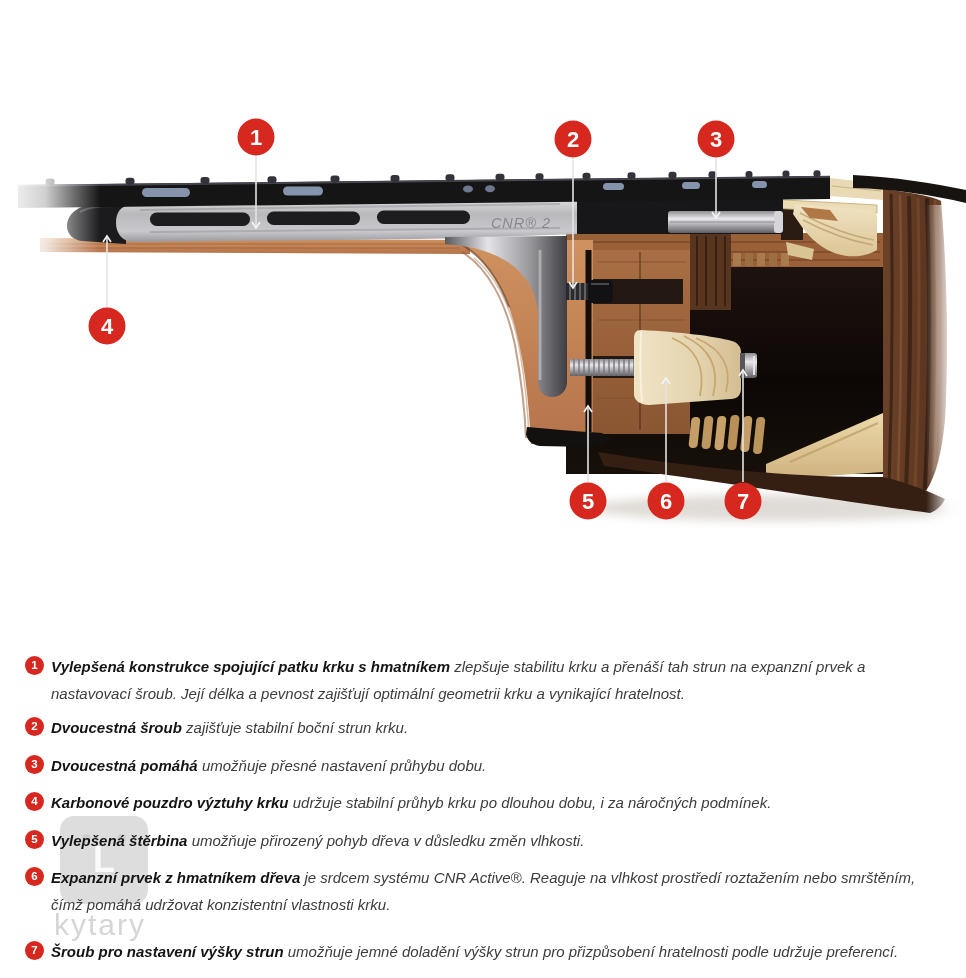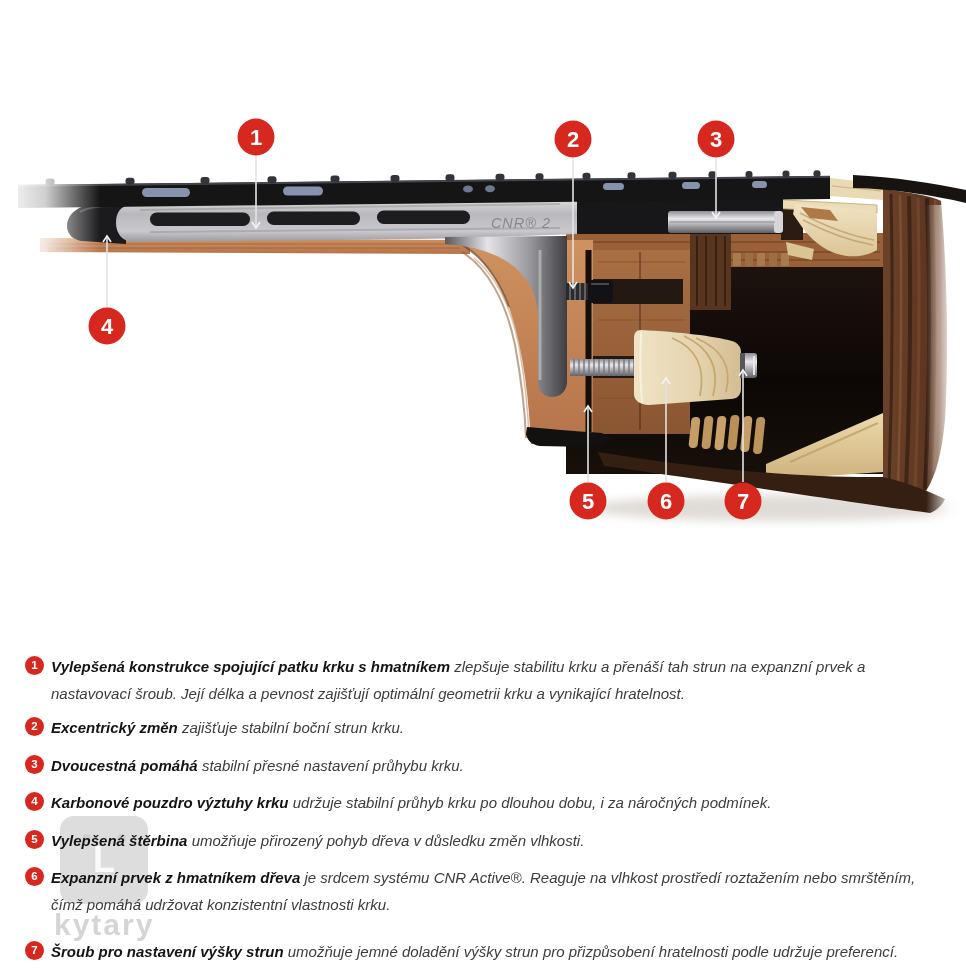--- a/index.html
+++ b/index.html
@@ -14,21 +14,21 @@
   .badge span{color:#fff;font-size:11.5px;font-weight:bold;line-height:1;}
   .txt{margin:0 0 0 7px;width:880px;font-size:15px;line-height:27px;color:#3c3c3c;font-style:italic;}
   .txt b{color:#141414;}
   
   .watermark{position:absolute;left:60px;top:816px;z-index:1;opacity:0.42;}
   .wm-icon{position:relative;width:88px;height:88px;background:#b0b0b0;border-radius:14px;
            display:flex;align-items:center;justify-content:center;}
   .wm-icon .letter{color:#f5f5f5;font-size:36px;font-weight:bold;}
   .wm-icon .dot{position:absolute;top:18px;width:9px;height:9px;border-radius:50%;background:#8f8f8f;}
   .wm-icon .d1{left:22px;} .wm-icon .d2{right:22px;}
-  .wm-word{margin-top:4px;margin-left:-6px;font-size:30px;font-weight:bold;letter-spacing:2px;color:#9d9d9d;}
+  .wm-word{margin-top:4px;margin-left:-6px;font-size:30px;font-weight:normal;letter-spacing:2px;color:#9d9d9d;}
 </style>
 </head>
 <body>
 
 <div class="page">
 
   <svg class="illustration" width="966" height="640" viewBox="0 0 966 640">
     <defs>
       <linearGradient id="gAlu" x1="0" y1="0" x2="0" y2="1">
         <stop offset="0" stop-color="#dddddf"></stop>
@@ -325,28 +325,28 @@
       <span class="badge" style="background: rgb(214, 40, 30);">
           <span>1</span>
         </span>
       <p class="txt"><b>Vylepšená konstrukce spojující patku krku s hmatníkem</b><span> zlepšuje stabilitu krku a přenáší tah strun na expanzní prvek a nastavovací šroub. Její délka a pevnost zajišťují optimální geometrii krku a vynikající hratelnost.</span></p>
     </div>
 
     <div class="legend-item" style="top:714px;">
       <span class="badge" style="background: rgb(214, 40, 30);">
           <span>2</span>
         </span>
-      <p class="txt"><b>Excentrický změn</b><span> zajišťuje stabilní boční strun krku.</span></p>
+      <p class="txt"><b>Dvoucestná šroub</b><span> zajišťuje stabilní boční strun krku.</span></p>
     </div>
 
     <div class="legend-item" style="top:752px;">
       <span class="badge" style="background: rgb(214, 40, 30);">
           <span>3</span>
         </span>
-      <p class="txt"><b>Dvoucestná pomáhá</b><span> stabilní přesné nastavení průhybu krku.</span></p>
+      <p class="txt"><b>Dvoucestná pomáhá</b><span> umožňuje přesné nastavení průhybu dobu.</span></p>
     </div>
 
     <div class="legend-item" style="top:789px;">
       <span class="badge" style="background: rgb(214, 40, 30);">
           <span>4</span>
         </span>
       <p class="txt"><b>Karbonové pouzdro výztuhy krku</b><span> udržuje stabilní průhyb krku po dlouhou dobu, i za náročných podmínek.</span></p>
     </div>
 
     <div class="legend-item" style="top:827px;">

